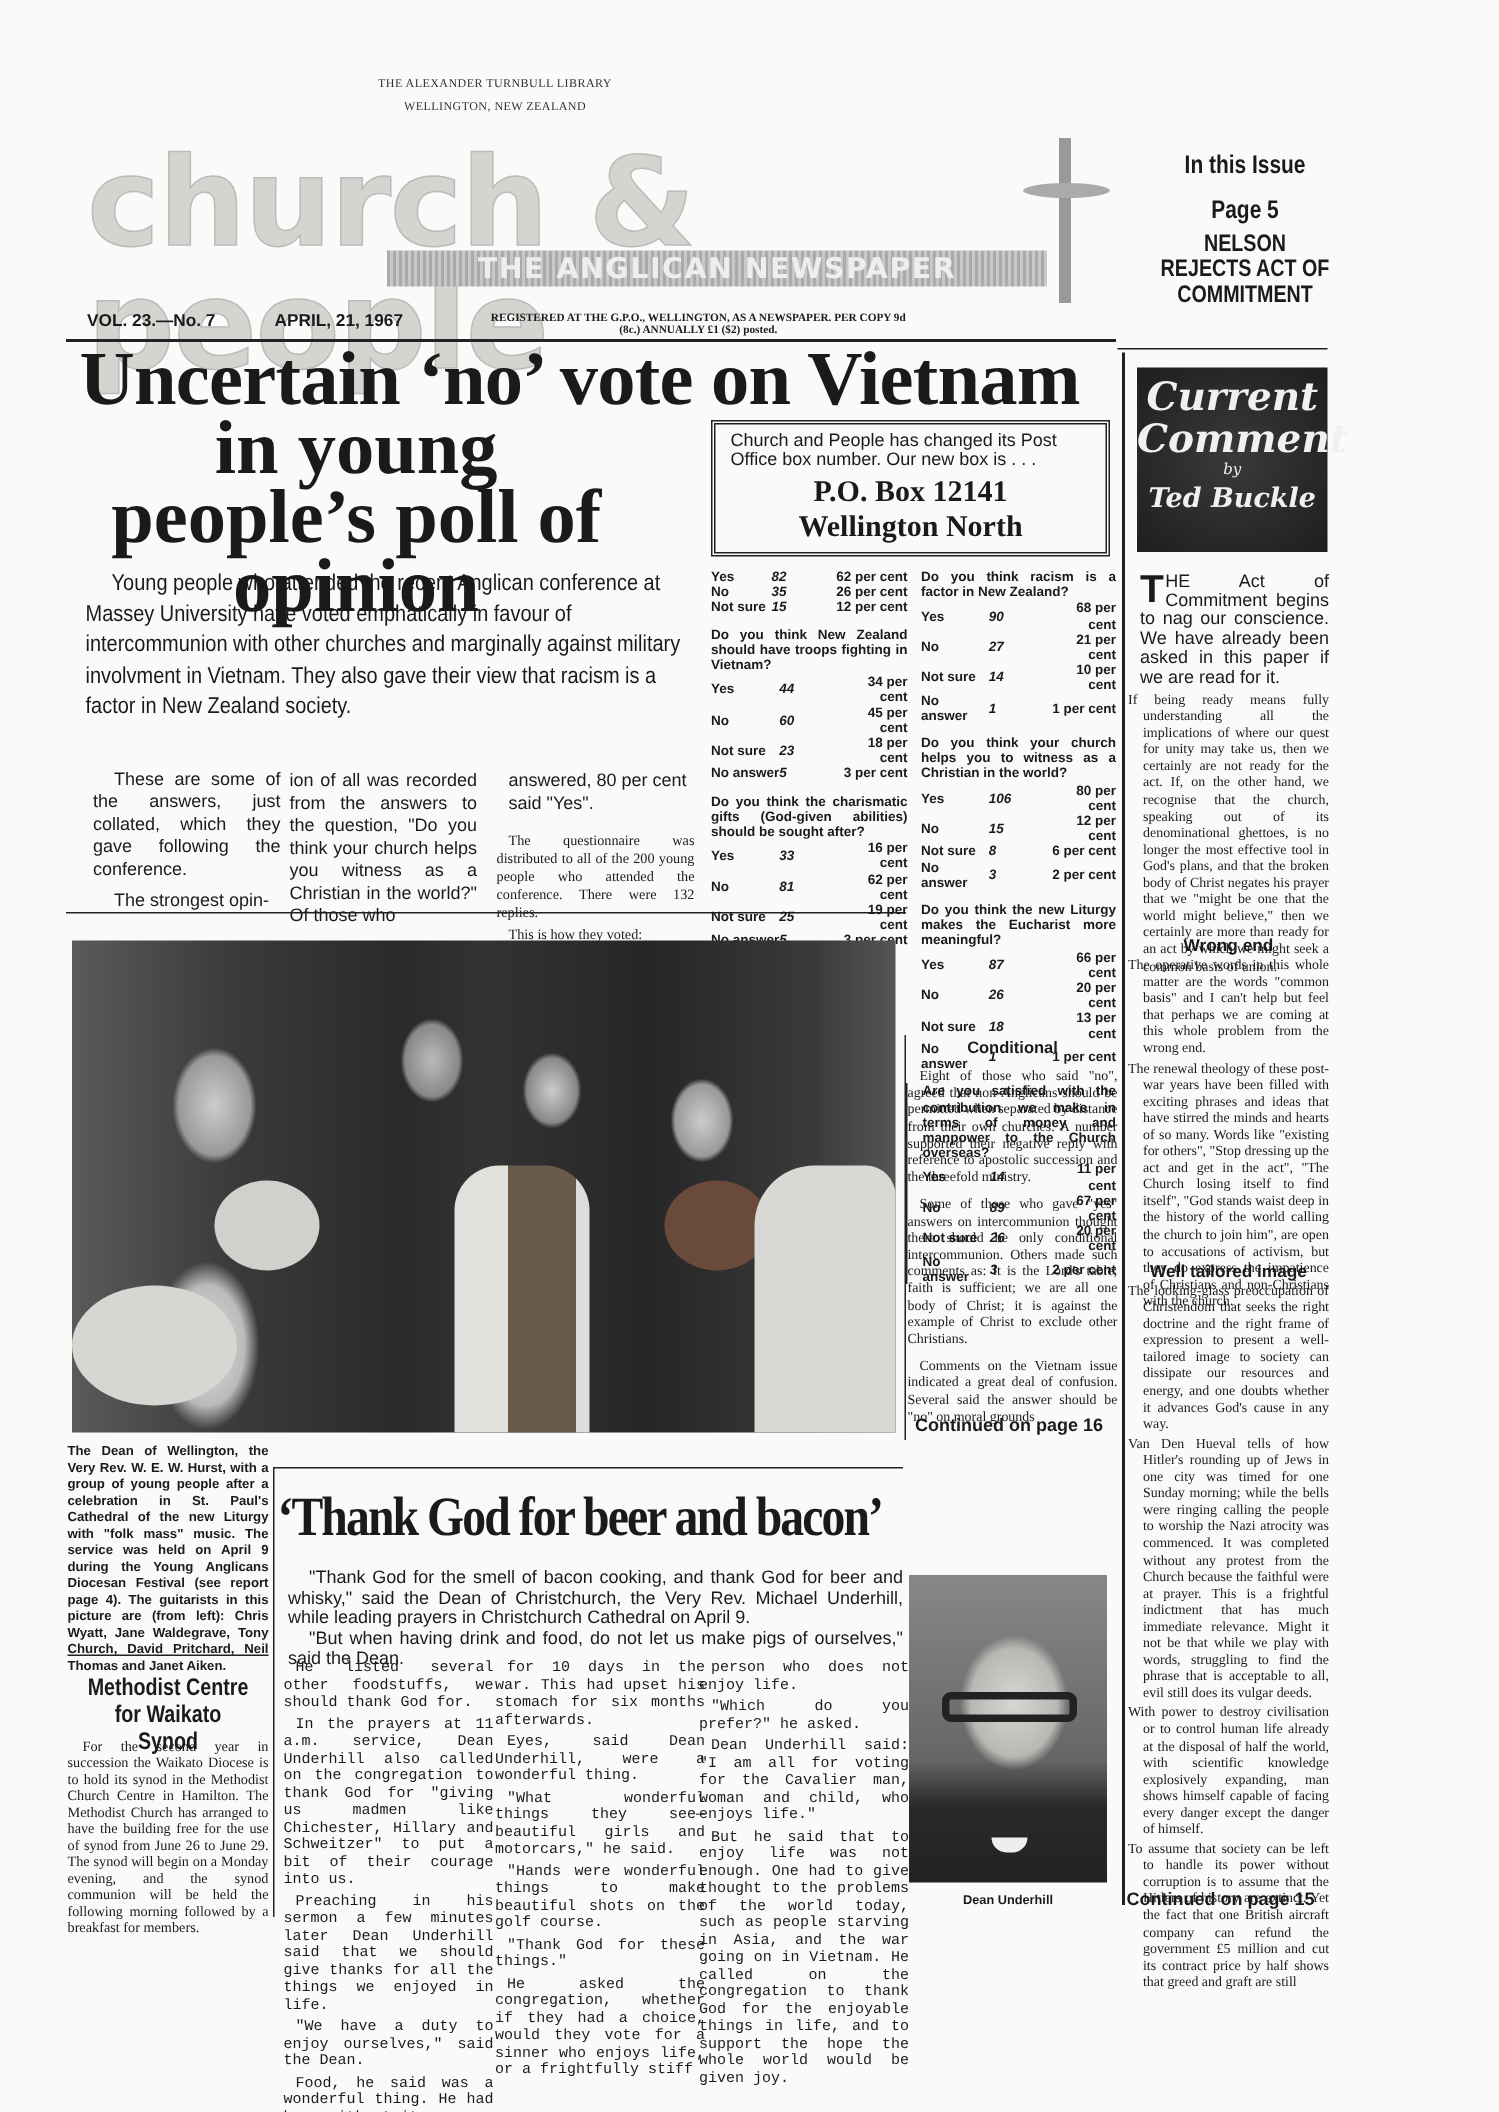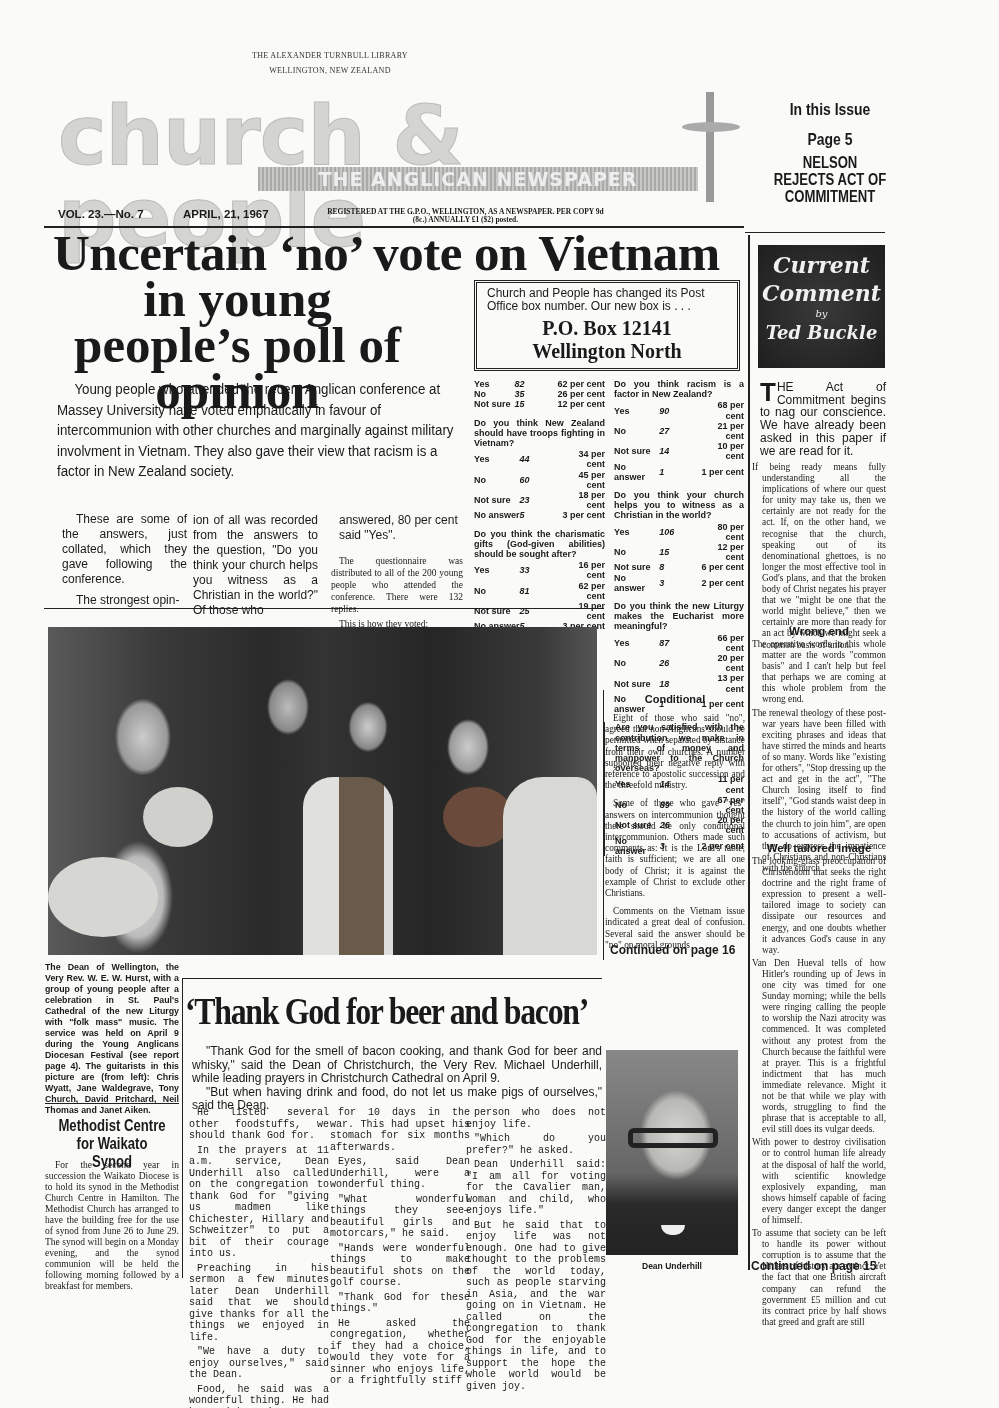--- a/index.html
+++ b/index.html
@@ -82,21 +82,21 @@
   .dean-photo .collar { position:absolute; left:55px; top:175px; width:24px; height:10px; background:#eee; border-radius:0 0 10px 10px; }
   .dean-cap { left: 606px; top: 1261px; width: 132px; text-align: center; font-family: "Liberation Sans", sans-serif; font-size: 8.5px; font-weight: bold; }
 
   .cond-h { left: 605px; top: 693px; width: 140px; text-align: center; font-family: "Liberation Sans", sans-serif; font-size: 11px; font-weight: bold; }
   .cond-b { left: 605px; top: 713px; width: 140px; font-size: 9.3px; line-height: 11.2px; text-align: justify; }
   .cond-b p { text-indent: 8px; margin-bottom: 7px; }
   .contd { font-family: "Liberation Sans", sans-serif; font-weight: bold; font-size: 12px; }
 
   
   .cc-box { left: 758px; top: 245px; width: 127px; height: 123px; background: radial-gradient(#3a3a3a,#1e1e1e); color: #f0f0f0; text-align: center; font-family: "DejaVu Serif", serif; font-style: italic; }
-  .cc-box .c1 { font-size: 22px; line-height: 28px; margin-top: 6px; font-weight: bold; }
+  .cc-box .c1 { font-size: 26px; line-height: 28px; margin-top: 6px; font-weight: bold; }
   .cc-box .c2 { font-size: 10px; line-height: 14px; }
   .cc-box .c3 { font-size: 18px; line-height: 24px; font-weight: bold; }
   .cc-lead { left: 760px; top: 381px; width: 126px; font-family: "Liberation Sans", sans-serif; font-size: 12px; line-height: 12.7px; text-align: justify; }
   .cc-lead .drop { float: left; font-size: 26px; line-height: 22px; font-weight: bold; margin-right: 1px; }
   .cc-body { left: 752px; width: 134px; font-size: 9.3px; line-height: 11.1px; text-align: justify; }
   .cc-body p { padding-left: 10px; text-indent: -10px; margin-bottom: 2px; }
   .cc-sub { left: 752px; width: 134px; text-align: center; font-family: "Liberation Sans", sans-serif; font-weight: bold; font-size: 11.5px; }
 </style>
 </head>
 <body>

